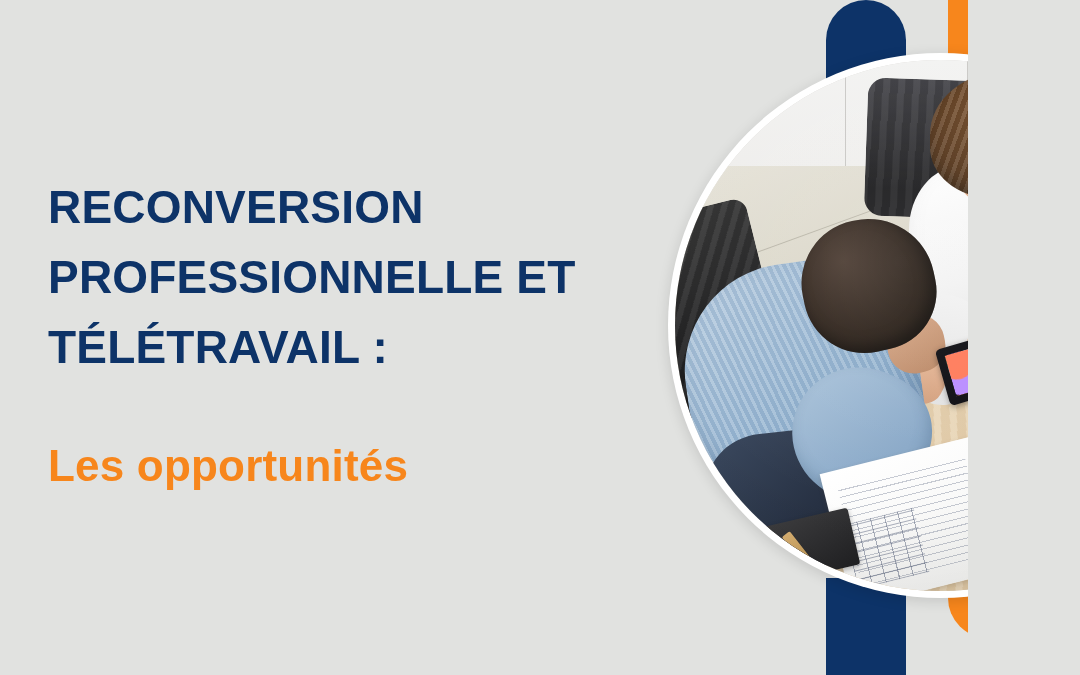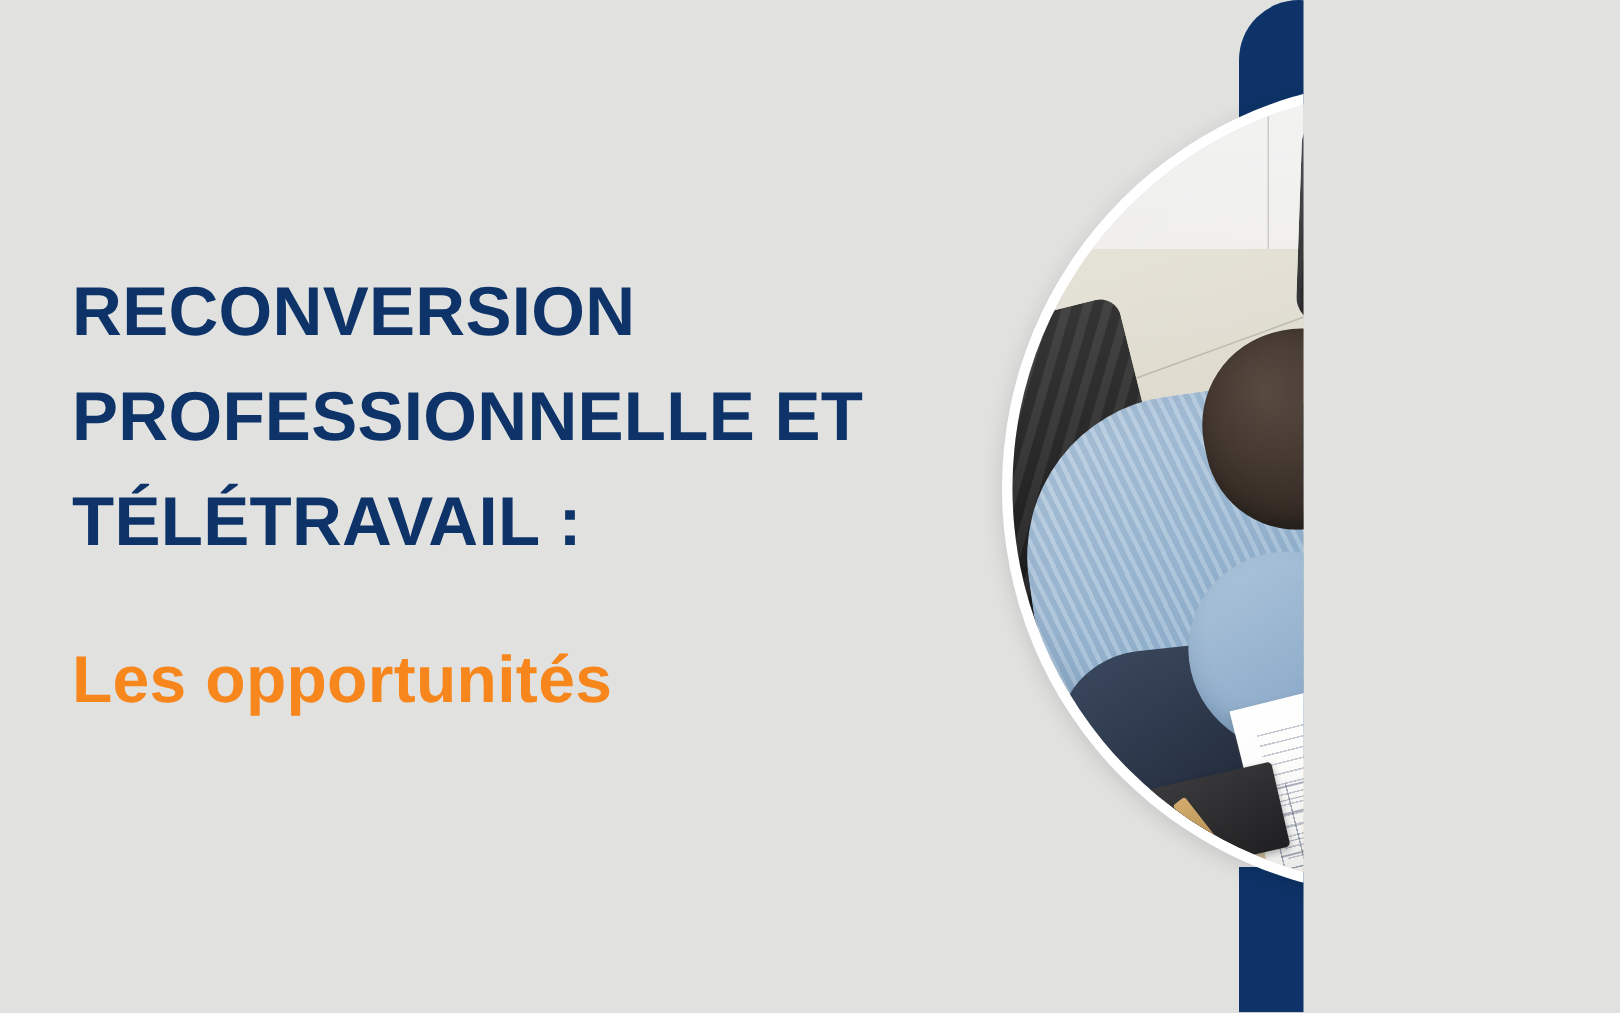--- a/index.html
+++ b/index.html
@@ -7,21 +7,21 @@
 
   html, body {
     width:1080px; height:675px;
     overflow:hidden;
     background:#e1e2e0;
     font-family:"Liberation Sans", sans-serif;
   }
 
   .banner {
     position:relative;
-    width:869px; height:675px;
+    width:968px; height:675px;
     background:#e1e2e0;
     overflow:hidden;
   }
 
   
   .deco { position:absolute; }
 
   .deco-navy-top {
     left:826px; top:0; width:80px; height:218px;
     background:#0d3368;
@@ -332,21 +332,21 @@
   }
   .headline {
     color:#0d3368;
     font-size:46px;
     font-weight:bold;
     line-height:70px;
     letter-spacing:.2px;
     white-space:pre-line;
   }
   .subhead {
-    margin-top:46px;
+    margin-top:58px;
     color:#f7861c;
     font-size:44px;
     font-weight:bold;
     line-height:52px;
     letter-spacing:.2px;
   }
 </style>
 </head>
 <body>
 

